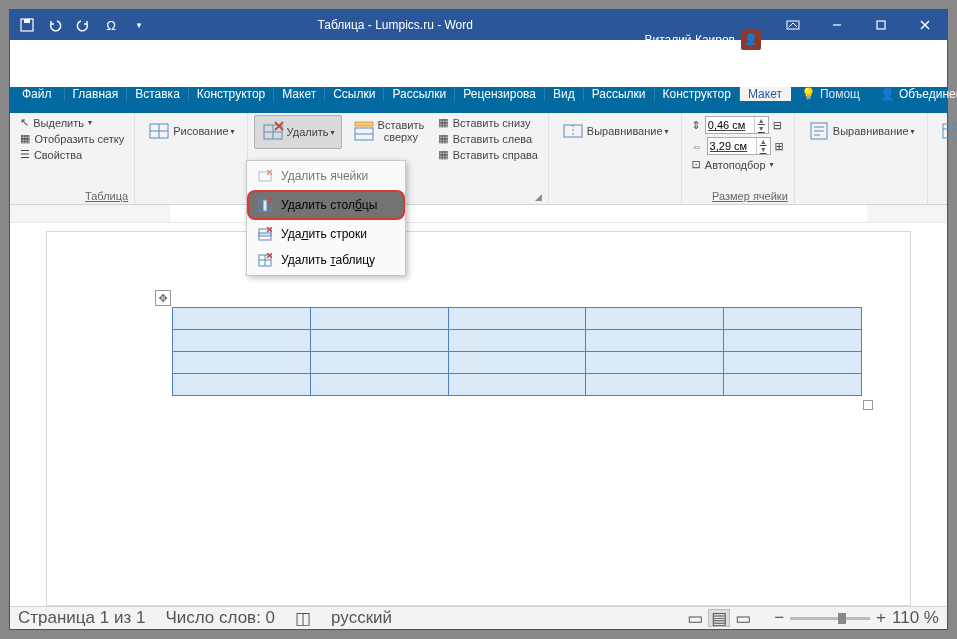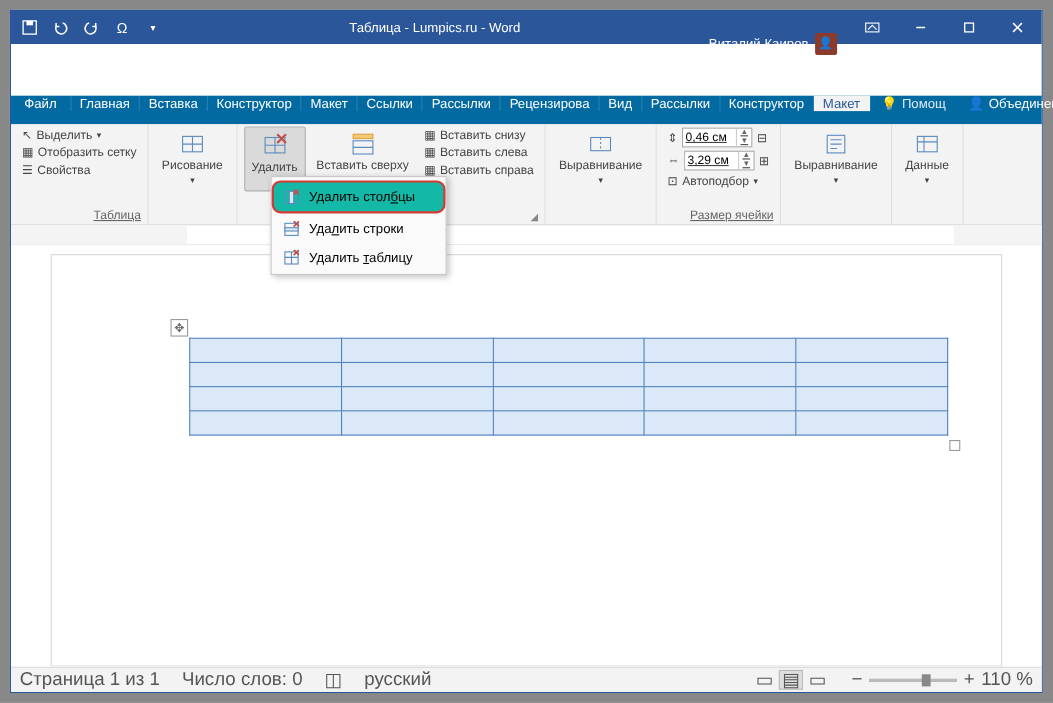--- a/index.html
+++ b/index.html
@@ -19,21 +19,21 @@
 .tab.file { padding: 0 12px; }
 .tab.active { background: #f3f3f3; color: #2b579a; }
 .tellme { display: flex; align-items: center; gap: 4px; padding: 0 10px; font-size: 12px; color: #e0e8f5; }
 .share { display: flex; align-items: center; gap: 4px; padding: 0 10px; margin-left: auto; font-size: 12px; }
 
 .ribbon { height: 92px; background: #f3f3f3; border-bottom: 1px solid #d4d4d4; display: flex; font-size: 11px; color: #444; }
 .rgroup { border-right: 1px solid #e0e0e0; padding: 2px 6px 0 6px; display: flex; flex-direction: column; }
 .rgroup-body { flex: 1; display: flex; align-items: flex-start; gap: 4px; }
 .rgroup-label { text-align: right; font-size: 11px; color: #666; padding: 2px 0; position: relative; text-decoration: underline; }
 .rgroup-label .launcher { position: absolute; right: 0; bottom: 2px; font-size: 9px; color: #888; }
-.vbtn { display: flex; flex-direction: column; align-items: center; justify-content: center; padding: 4px 6px; gap: 2px; text-align: center; cursor: pointer; border-radius: 2px; }
+.vbtn { display: flex; flex-direction: row; align-items: center; justify-content: center; padding: 4px 6px; gap: 2px; text-align: center; cursor: pointer; border-radius: 2px; }
 .vbtn.active { background: #dadada; border: 1px solid #b0b0b0; }
 .vbtn .ic { width: 24px; height: 24px; display: flex; align-items: center; justify-content: center; }
 .smallrow { display: flex; align-items: center; gap: 4px; padding: 1px 4px; cursor: pointer; white-space: nowrap; }
 .stack { display: flex; flex-direction: column; gap: 1px; }
 .spinbox { display: flex; align-items: center; border: 1px solid #aaa; background: #fff; height: 18px; font-size: 11px; text-decoration: underline; }
 .spinbox input { border: none; width: 48px; font-size: 11px; padding: 0 2px; outline: none; }
 .spinbox .spins { display: flex; flex-direction: column; width: 14px; }
 .spinbox .spins span { height: 8px; font-size: 7px; line-height: 7px; text-align: center; border-left: 1px solid #ccc; color: #666; }
 
 .ruler-h { height: 18px; background: #fff; border-bottom: 1px solid #e8e8e8; position: relative; }
@@ -43,21 +43,21 @@
 .docarea { flex: 1; background: #fff; position: relative; overflow: hidden; }
 .page { position: absolute; left: 36px; top: 8px; right: 36px; bottom: 0; background: #fff; border: 1px solid #d8d8d8; }
 .wtable { position: absolute; left: 125px; top: 75px; width: 690px; border-collapse: collapse; }
 .wtable td { border: 1px solid #4f81bd; height: 22px; background: #dbe8f7; }
 .table-handle { position: absolute; left: 108px; top: 58px; width: 16px; height: 16px; border: 1px solid #999; background: #fff; display: flex; align-items: center; justify-content: center; font-size: 11px; color: #666; }
 .table-resize { position: absolute; left: 816px; top: 168px; width: 10px; height: 10px; border: 1px solid #999; background: #fff; }
 
 .dropdown { position: absolute; left: 236px; top: 150px; width: 160px; background: #fafafa; border: 1px solid #c8c8c8; box-shadow: 2px 2px 6px rgba(0,0,0,0.25); font-size: 12px; padding: 2px 0; z-index: 100; }
 .ditem { display: flex; align-items: center; gap: 8px; padding: 5px 10px; cursor: pointer; }
 .ditem .dicon { width: 16px; height: 16px; display: flex; align-items: center; justify-content: center; }
-.ditem.highlighted { background: #14b8a6; border: 2.5px solid #d63a32; border-radius: 8px; padding: 5px 8px; margin: 1px 0; }
+.ditem.highlighted { background: #737373; border: 2.5px solid #d63a32; border-radius: 8px; padding: 5px 8px; margin: 1px 0; }
 .ditem u { text-decoration: underline; }
 
 .statusbar { height: 23px; background: #f3f3f3; border-top: 1px solid #d4d4d4; display: flex; align-items: center; font-size: 17px; color: #555; padding: 0 8px; gap: 20px; }
 .statusbar .spacer { flex: 1; }
 .viewbtns { display: flex; gap: 2px; }
 .viewbtns .vb { width: 22px; height: 18px; display: flex; align-items: center; justify-content: center; border: 1px solid transparent; }
 .viewbtns .vb.active { background: #ddd; border-color: #bbb; }
 .zoom { display: flex; align-items: center; gap: 6px; }
 .zoom .track { width: 80px; height: 3px; background: #bbb; position: relative; }
 .zoom .thumb { position: absolute; left: 48px; top: -4px; width: 8px; height: 11px; background: #888; }
@@ -355,20 +355,30 @@
               <td></td>
               <td></td>
             </tr>
       </tbody>
         </table>
       <div class="table-resize"></div>
     </div>
   </div>
 
   <div class="dropdown">
+    <div class="ditem" style="opacity:0.55;">
+      <span class="dicon">
+          <svg width="14" height="14">
+            <rect x="1" y="3" width="12" height="9" fill="none" stroke="#5b8bbf"></rect>
+            <line x1="9" y1="1" x2="14" y2="6" stroke="#c0504d" stroke-width="1.6"></line>
+            <line x1="14" y1="1" x2="9" y2="6" stroke="#c0504d" stroke-width="1.6"></line>
+          </svg>
+        </span>
+      <span>Удалить ячейки</span>
+    </div>
     <div class="ditem highlighted">
       <span class="dicon">
           <svg width="14" height="14">
             <rect x="1" y="2" width="12" height="11" fill="none" stroke="#5b8bbf"></rect>
             <rect x="5" y="2" width="4" height="11" fill="#dbe8f7" stroke="#5b8bbf"></rect>
             <line x1="9" y1="0" x2="14" y2="5" stroke="#c0504d" stroke-width="1.6"></line>
             <line x1="14" y1="0" x2="9" y2="5" stroke="#c0504d" stroke-width="1.6"></line>
           </svg>
         </span>
       <span>Удалить стол<u>б</u>цы</span>

